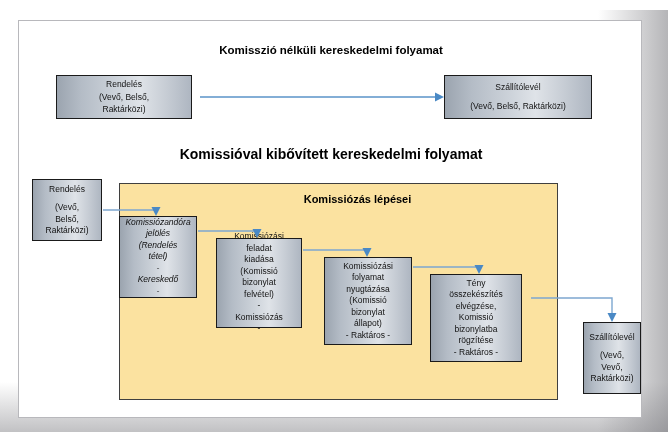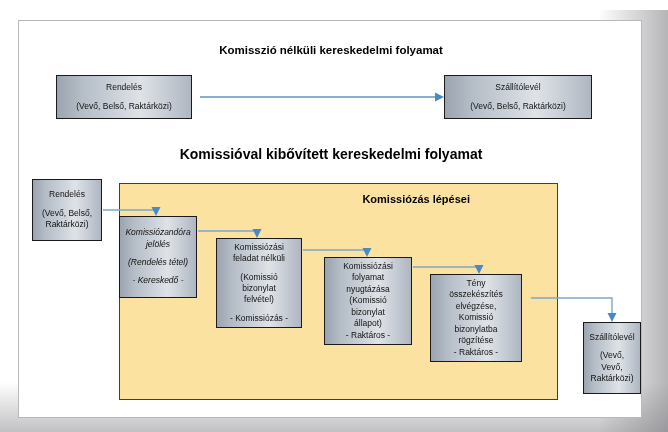--- a/index.html
+++ b/index.html
@@ -48,39 +48,39 @@
         #9ba4af 0%, #b4bcc6 18%, #cdd3da 45%, #dfe3e8 62%,
         #c6ccd4 82%, #aeb6c1 100%);
     color:#111;
     display:flex;
     flex-direction:column;
     align-items:center;
     justify-content:center;
     text-align:center;
     line-height:1.35;
     font-size:8.5px;
-    padding:3px 8px;
+    padding:3px 20px;
   }
   .gbox .ln{display:block;}
   .gbox .gap{height:7px;}
 
   
   #yellow-panel{
     position:absolute;
     left:100px;top:162px;
     width:439px;height:217px;
     background:#fbe2a0;
     border:1.6px solid #3f3f3f;
     box-sizing:border-box;
   }
   #yellow-title{
     position:absolute;
     left:100px;top:172px;
-    width:351px;
-    text-align:right;
+    width:477px;
+    text-align:center;
     font-weight:bold;
     font-size:11px;
     color:#000;
   }
 
   
   svg.conn{position:absolute;left:0;top:0;width:624px;height:398px;overflow:visible;}
   .ln-blue{stroke:#7da7d0;stroke-width:1.4;fill:none;}
   .ln-blue2{stroke:#5a93c9;stroke-width:1.4;fill:none;}
   .ah{fill:#4a89c5;}
@@ -121,21 +121,21 @@
       <span class="ln">Komissiózandóra</span>
       <span class="ln">jelölés</span>
       <span class="gap"></span>
       <span class="ln">(Rendelés tétel)</span>
       <span class="gap"></span>
       <span class="ln">- Kereskedő -</span>
     </div>
 
     <div class="gbox" style="left:197px;top:217px;width:86px;height:90px;">
       <span class="ln">Komissiózási</span>
-      <span class="ln">feladat nélküli</span>
+      <span class="ln">feladat kiadása</span>
       <span class="gap"></span>
       <span class="ln">(Komissió bizonylat</span>
       <span class="ln">felvétel)</span>
       <span class="gap"></span>
       <span class="ln">- Komissiózás -</span>
     </div>
 
     <div class="gbox" style="left:305px;top:236px;width:88px;height:88px;">
       <span class="ln">Komissiózási</span>
       <span class="ln">folyamat nyugtázása</span>

